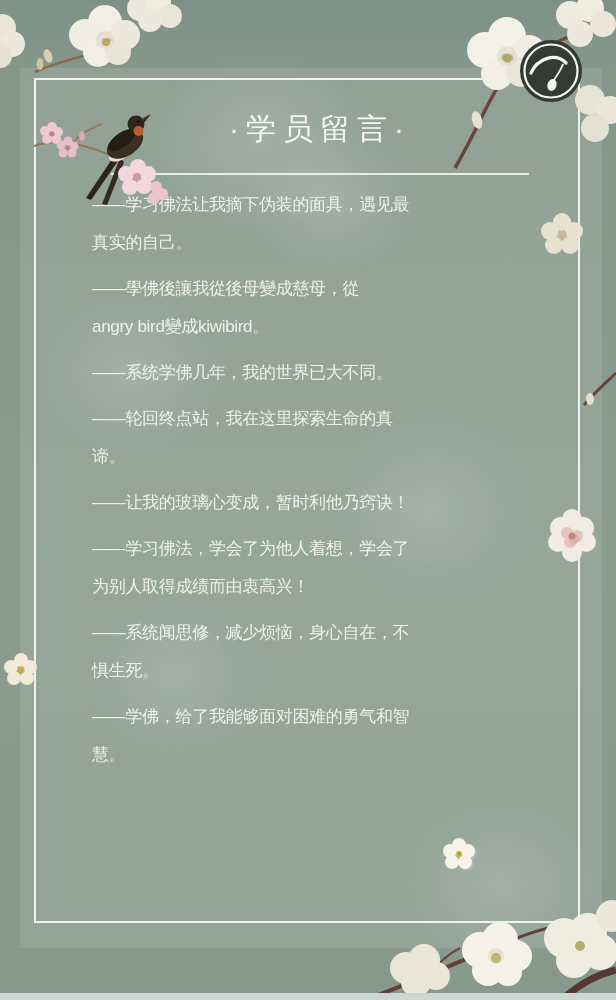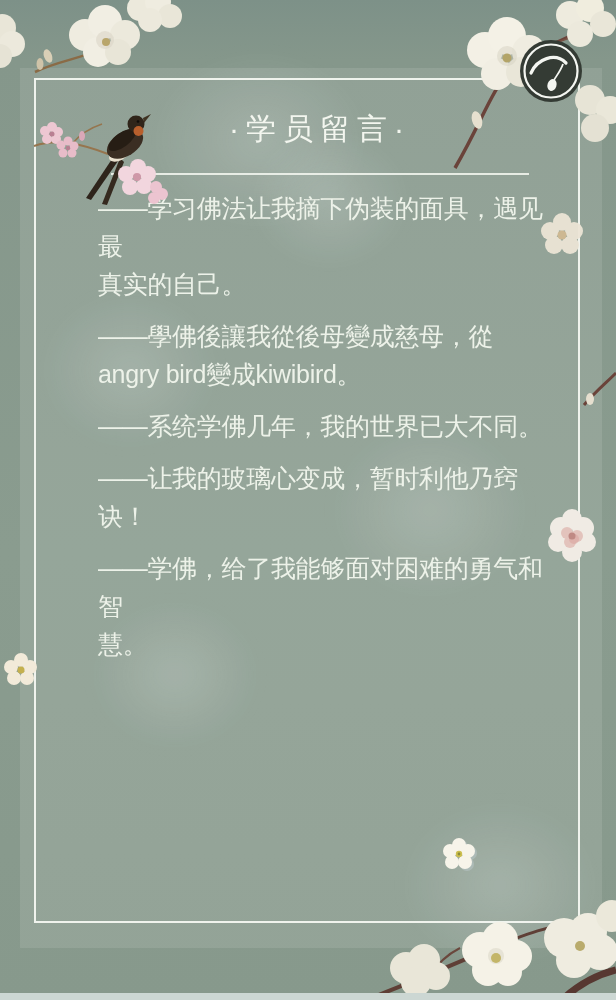--- a/index.html
+++ b/index.html
@@ -19,21 +19,21 @@
   
   .frame{position:absolute;left:34px;top:78px;width:546px;height:845px;
          border:2px solid rgba(247,250,244,0.92);box-sizing:border-box;z-index:3;}
 
   .content{position:absolute;left:84px;top:0;width:472px;z-index:4;}
   .title{margin:0;padding-top:112px;height:34px;line-height:34px;
          font-size:30px;font-weight:400;color:#f3f6ef;text-align:center;
          letter-spacing:7px;}
   .sep{width:418px;height:2px;margin:27px auto 0 auto;background:rgba(242,246,239,0.88);}
   .messages{width:492px;margin-top:11px;}
-  .messages p{margin:14px;font-size:25px;line-height:38px;color:#edf2e9;
+  .messages p{margin:8px;font-size:17px;line-height:38px;color:#edf2e9;
               white-space:pre-line;letter-spacing:-0.3px;font-weight:400;}
 
   .decor{position:absolute;z-index:5;}
   .logo{position:absolute;left:519px;top:39px;z-index:6;}
 
   .bottom-strip{position:absolute;left:0;top:993px;width:616px;height:7px;
                 background:#ccd7d3;z-index:7;}
 </style>
 </head>
 <body>
@@ -52,21 +52,27 @@
 
   <div class="content">
     <h1 class="title">·学员留言·</h1>
     <div class="sep"></div>
     <div class="messages">
         <p>——学习佛法让我摘下伪装的面具，遇见最
 真实的自己。</p>
         <p>——學佛後讓我從後母變成慈母，從
 angry bird變成kiwibird。</p>
         <p>——系统学佛几年，我的世界已大不同。</p>
+        <p>——轮回终点站，我在这里探索生命的真
+谛。</p>
         <p>——让我的玻璃心变成，暂时利他乃窍诀！</p>
+        <p>——学习佛法，学会了为他人着想，学会了
+为别人取得成绩而由衷高兴！</p>
+        <p>——系统闻思修，减少烦恼，身心自在，不
+惧生死。</p>
         <p>——学佛，给了我能够面对困难的勇气和智
 慧。</p>
       </div>
   </div>
 
   <svg class="decor" style="left:0;top:0;" width="200" height="140" viewBox="0 0 200 140">
     <path d="M35,72 C60,60 85,58 102,48" stroke="#8a6b46" stroke-width="2.5" fill="none"></path>
     <ellipse cx="48" cy="56" rx="4" ry="7" fill="#d9cfb6" transform="rotate(-20 48 56)"></ellipse>
     <ellipse cx="40" cy="64" rx="3.5" ry="6" fill="#cfc3a8"></ellipse>
     <g>

